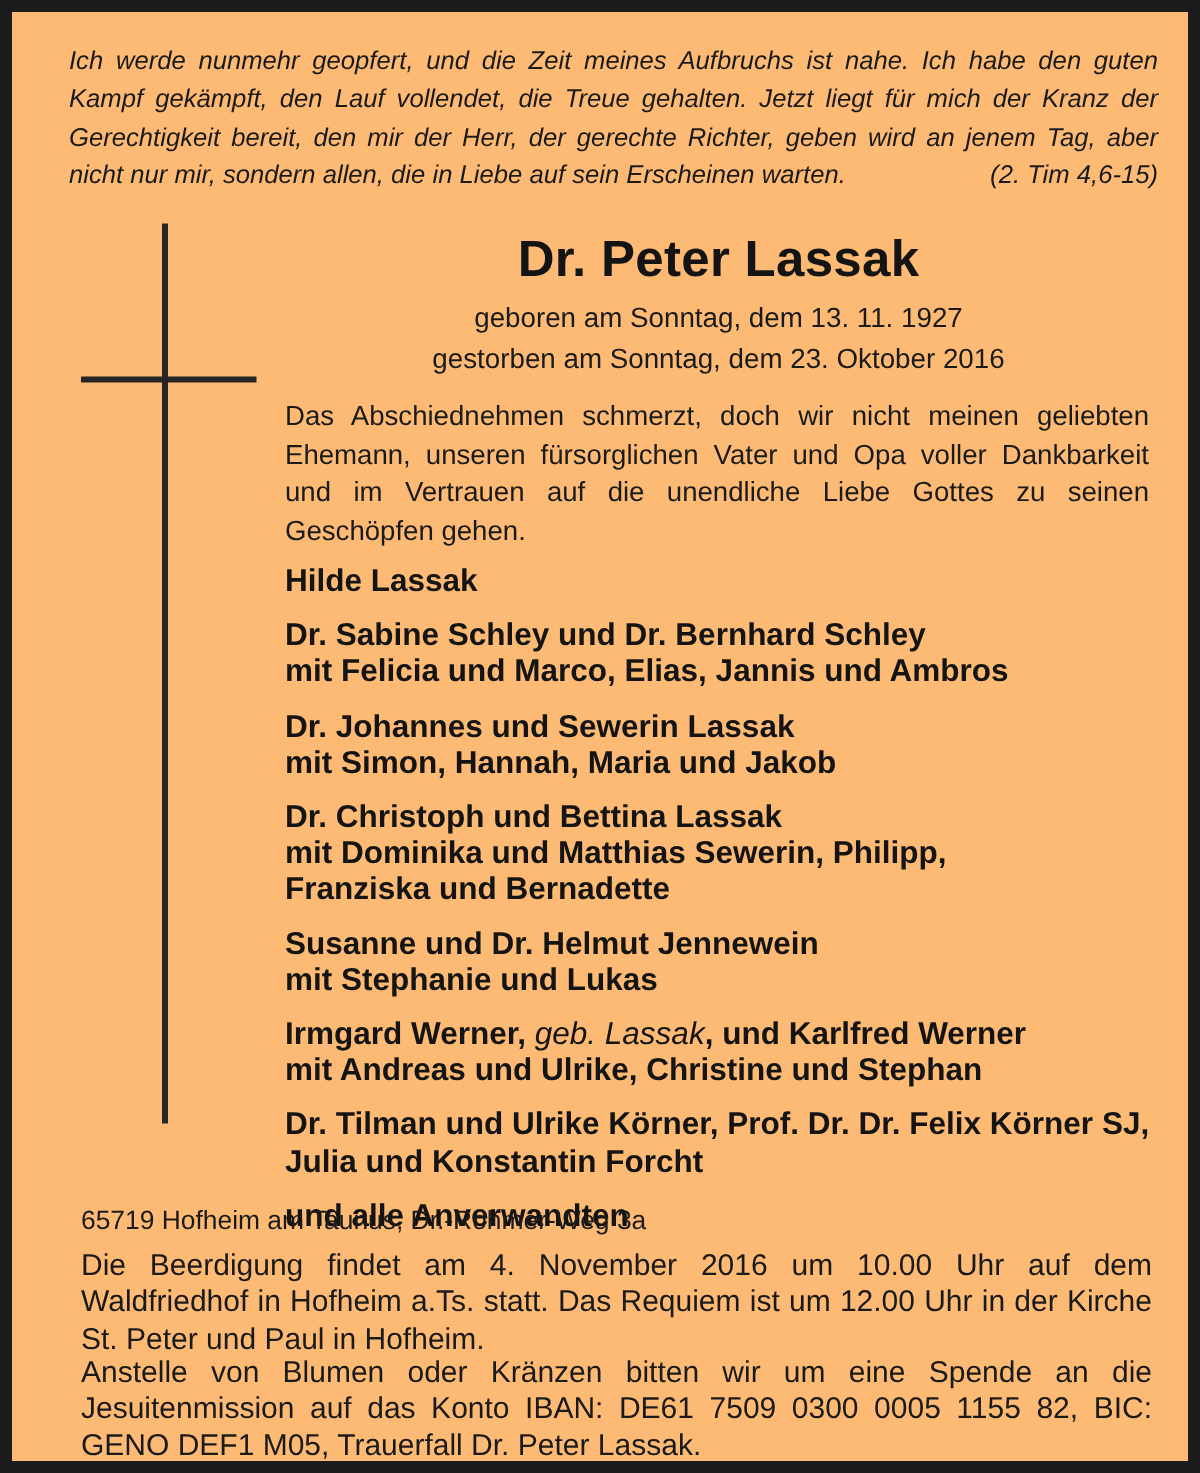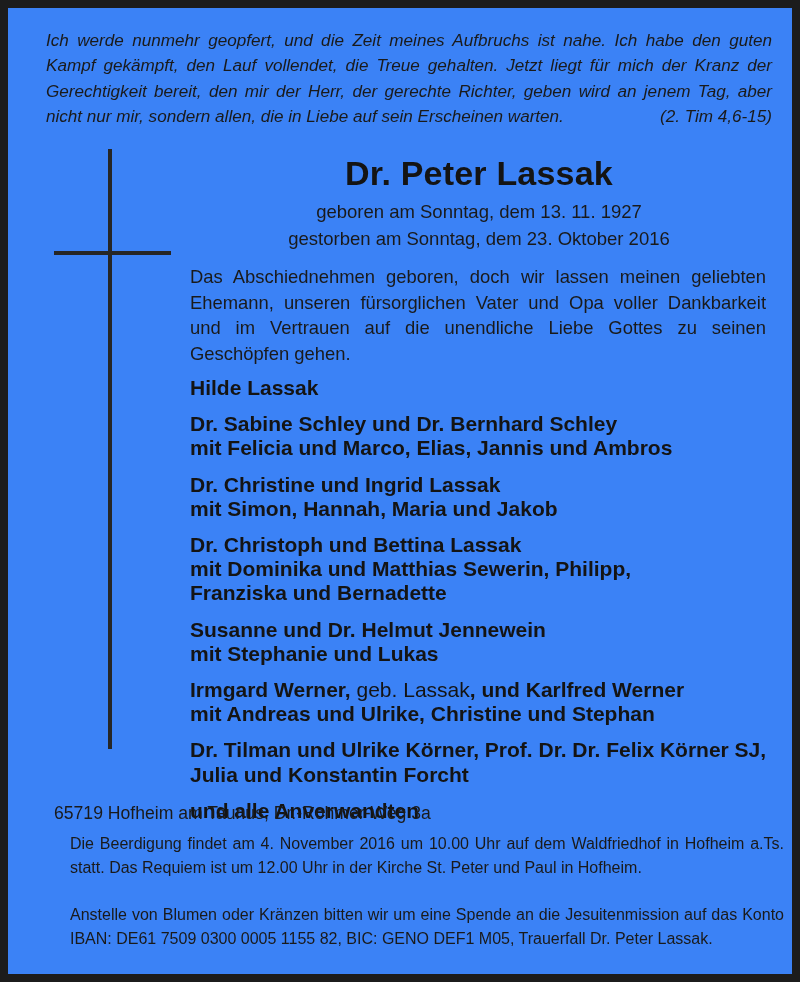--- a/index.html
+++ b/index.html
@@ -17,21 +17,21 @@
     height: 982px;
     box-sizing: border-box;
     background: #ffffff;
     border: 8px solid #1c1c1c;
     overflow: hidden;
   }
   .inner {
     position: relative;
     width: 100%;
     height: 100%;
-    background: #3b82f6;
+    background: #fdba74;
   }
 
   
   .epigraph {
     position: absolute;
     left: 38px;
     top: 20px;
     width: 726px;
     font-style: italic;
     font-size: 17.1px;
@@ -110,40 +110,41 @@
   .mourner-group:last-child { margin-bottom: 16px; }
   .m-line {
     font-size: 21px;
     font-weight: bold;
     line-height: 24.2px;
     color: #141414;
     white-space: nowrap;
   }
   .m-line .reg {
     font-weight: normal;
+    font-style: italic;
   }
 
   
   .address {
     position: absolute;
     left: 46px;
     top: 780px;
     width: 712px;
     font-size: 17.6px;
     line-height: 24px;
     color: #1a1a1a;
     margin-top: 13px;
   }
 
   
   .footer-para {
     position: absolute;
-    left: 62px;
+    left: 46px;
     width: 714px;
-    font-size: 16px;
+    font-size: 20px;
     line-height: 24.4px;
     text-align: justify;
     text-justify: inter-word;
     color: #1a1a1a;
   }
   #funeral-para { top: 824px; }
   #donation-para { top: 895px; }
 </style>
 </head>
 <body>
@@ -158,32 +159,32 @@
 
     <div class="cross-stem"></div>
     <div class="cross-bar"></div>
 
     <div class="name-block">
       <div class="deceased-name">Dr. Peter Lassak</div>
       <div class="birth-line">geboren am Sonntag, dem 13. 11. 1927</div>
       <div class="death-line">gestorben am Sonntag, dem 23. Oktober 2016</div>
     </div>
 
-    <div class="body-para">Das Abschiednehmen geboren, doch wir lassen meinen geliebten Ehemann, unseren fürsorglichen Vater und Opa voller Dankbarkeit und im Vertrauen auf die unendliche Liebe Gottes zu seinen Geschöpfen gehen.</div>
+    <div class="body-para">Das Abschiednehmen schmerzt, doch wir nicht meinen geliebten Ehemann, unseren fürsorglichen Vater und Opa voller Dankbarkeit und im Vertrauen auf die unendliche Liebe Gottes zu seinen Geschöpfen gehen.</div>
 
     <div class="mourners" id="mourners-list">
         <div class="mourner-group">
           <div class="m-line">Hilde Lassak</div>
         </div>
         <div class="mourner-group">
           <div class="m-line">Dr. Sabine Schley und Dr. Bernhard Schley</div>
           <div class="m-line">mit Felicia und Marco, Elias, Jannis und Ambros</div>
         </div>
         <div class="mourner-group">
-          <div class="m-line">Dr. Christine und Ingrid Lassak</div>
+          <div class="m-line">Dr. Johannes und Sewerin Lassak</div>
           <div class="m-line">mit Simon, Hannah, Maria und Jakob</div>
         </div>
         <div class="mourner-group">
           <div class="m-line">Dr. Christoph und Bettina Lassak</div>
           <div class="m-line">mit Dominika und Matthias Sewerin, Philipp,</div>
           <div class="m-line">Franziska und Bernadette</div>
         </div>
         <div class="mourner-group">
           <div class="m-line">Susanne und Dr. Helmut Jennewein</div>
           <div class="m-line">mit Stephanie und Lukas</div>

